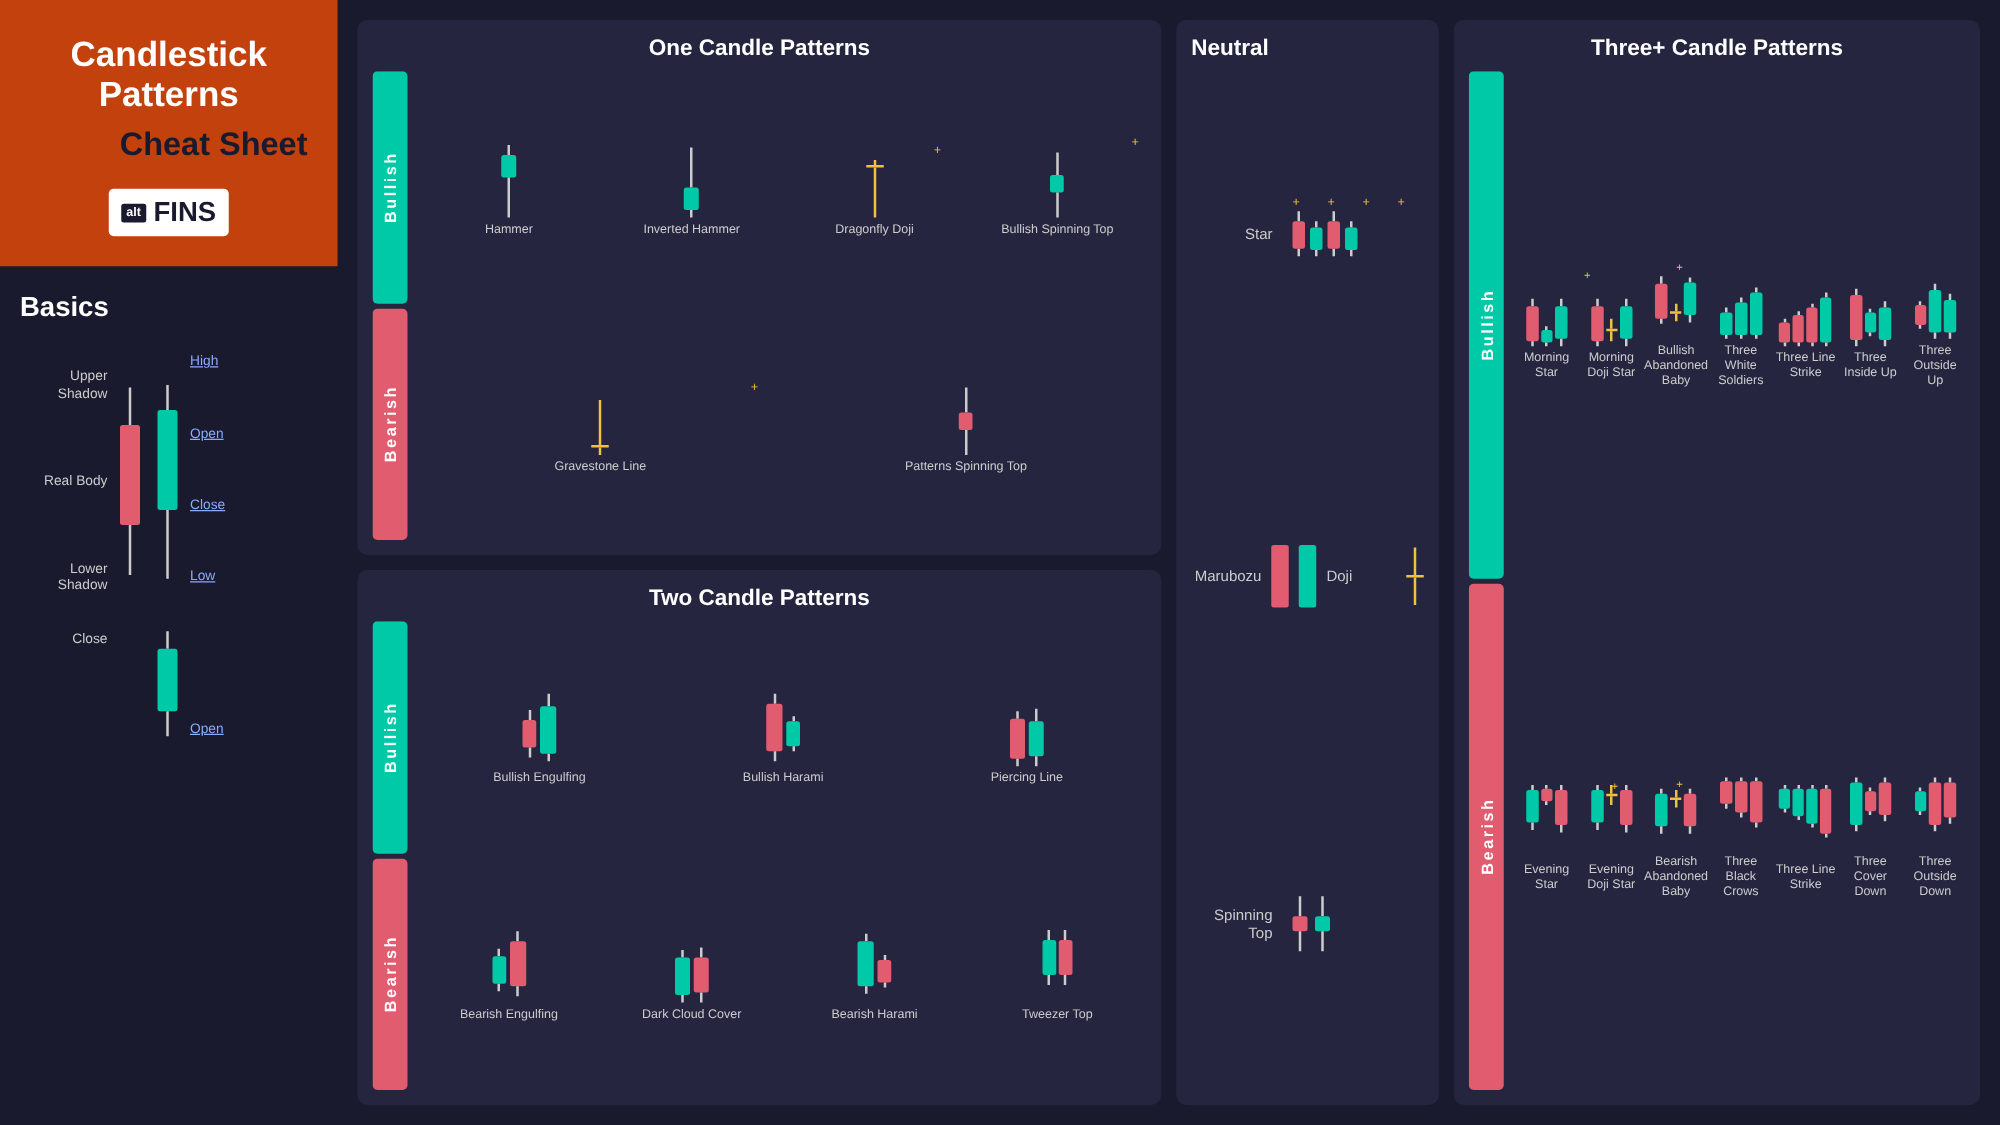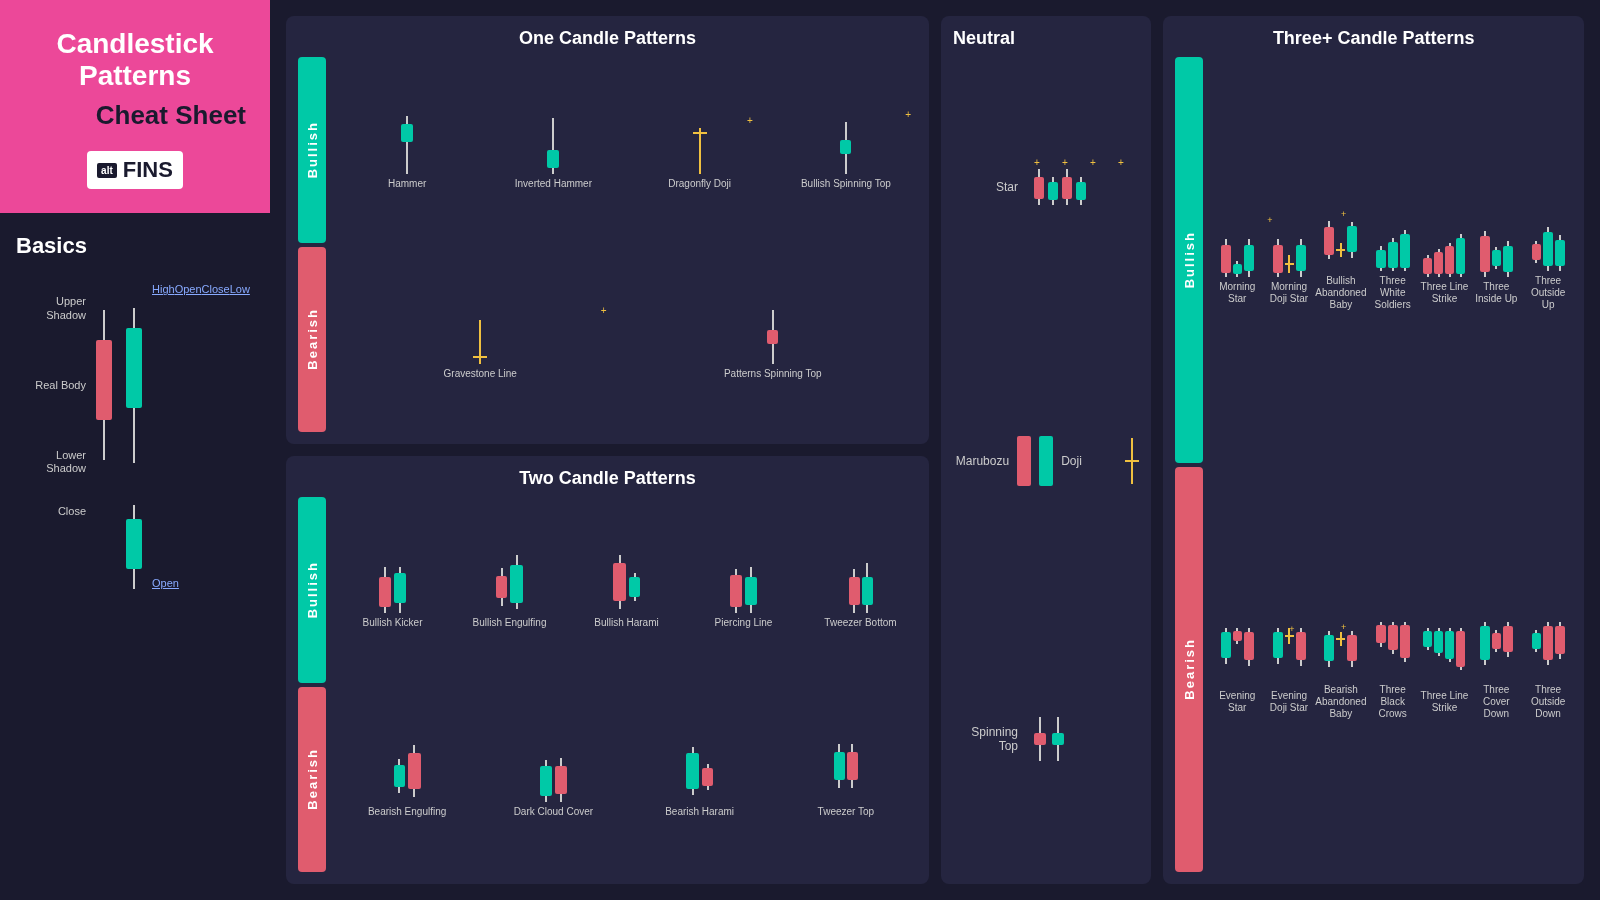--- a/index.html
+++ b/index.html
@@ -16,21 +16,21 @@
     .sidebar {
       width: 270px;
       min-width: 270px;
       background: #1a1a2e;
       display: flex;
       flex-direction: column;
       padding: 0;
     }
 
     .sidebar-header {
-      background: #ec4899;
+      background: #c2410c;
       padding: 28px 24px 24px 24px;
       flex-shrink: 0;
     }
 
     .sidebar-title {
       color: white;
       font-size: 28px;
       font-weight: 900;
       line-height: 1.15;
       text-align: center;
@@ -250,21 +250,21 @@
           <div style="width:2px;height:40px;background:#ccc;"></div>
         </div>
 
         <div style="display:flex;flex-direction:column;align-items:center;position:relative;height:220px;justify-content:center;">
           <div style="width:2px;height:20px;background:#ccc;"></div>
           <div style="width:16px;height:80px;background:#00c9a7;border-radius:2px;"></div>
           <div style="width:2px;height:55px;background:#ccc;"></div>
         </div>
       </div>
 
-      <div style="position:relative;height:220px;display:flex;flex-direction:row;justify-content:space-between;font-size:11px;color:#88aaff;text-decoration:underline;padding-top:8px;padding-bottom:28px;width:55px;">
+      <div style="position:relative;height:220px;display:flex;flex-direction:column;justify-content:space-between;font-size:11px;color:#88aaff;text-decoration:underline;padding-top:8px;padding-bottom:28px;width:55px;">
         <span>High</span>
         <span>Open</span>
         <span>Close</span>
         <span>Low</span>
       </div>
     </div>
 
     <div style="display:flex;gap:10px;align-items:flex-start;margin-top:10px;">
       <div style="width:70px;font-size:11px;color:#ccc;text-align:right;">
         <span>Close</span>
@@ -385,35 +385,20 @@
     <div class="section-title">Two Candle Patterns</div>
     <div class="section-body">
       <div class="section-sentiment-group">
 
         <div class="sentiment-section" style="flex:1;">
           <div class="sentiment-bar bullish-bar">
             <span class="sentiment-bar-text">Bullish</span>
           </div>
           <div class="patterns-row">
 
-            <div class="pattern-item">
-              <div class="candle-chart" style="height:62px;gap:3px;">
-                <div class="candle">
-                  <div style="width:2px;height:10px;background:#ccc;"></div>
-                  <div style="width:12px;height:30px;background:#e05c6e;border-radius:2px;"></div>
-                  <div style="width:2px;height:6px;background:#ccc;"></div>
-                </div>
-                <div class="candle">
-                  <div style="width:2px;height:6px;background:#ccc;"></div>
-                  <div style="width:12px;height:30px;background:#00c9a7;border-radius:2px;"></div>
-                  <div style="width:2px;height:10px;background:#ccc;"></div>
-                </div>
-              </div>
-              <div class="pattern-name">Bullish Kicker</div>
-            </div>
 
             <div class="pattern-item">
               <div class="candle-chart" style="height:62px;gap:3px;align-items:center;">
                 <div class="candle" style="margin-top:10px;">
                   <div style="width:2px;height:8px;background:#ccc;"></div>
                   <div style="width:11px;height:22px;background:#e05c6e;border-radius:2px;"></div>
                   <div style="width:2px;height:8px;background:#ccc;"></div>
                 </div>
                 <div class="candle">
                   <div style="width:2px;height:10px;background:#ccc;"></div>
@@ -449,35 +434,20 @@
                 </div>
                 <div class="candle">
                   <div style="width:2px;height:10px;background:#ccc;"></div>
                   <div style="width:12px;height:28px;background:#00c9a7;border-radius:2px;"></div>
                   <div style="width:2px;height:8px;background:#ccc;"></div>
                 </div>
               </div>
               <div class="pattern-name">Piercing Line</div>
             </div>
 
-            <div class="pattern-item">
-              <div class="candle-chart" style="height:62px;gap:2px;align-items:flex-end;">
-                <div class="candle">
-                  <div style="width:2px;height:8px;background:#ccc;"></div>
-                  <div style="width:11px;height:28px;background:#e05c6e;border-radius:2px;"></div>
-                  <div style="width:2px;height:8px;background:#ccc;"></div>
-                </div>
-                <div class="candle">
-                  <div style="width:2px;height:14px;background:#ccc;"></div>
-                  <div style="width:11px;height:28px;background:#00c9a7;border-radius:2px;"></div>
-                  <div style="width:2px;height:8px;background:#ccc;"></div>
-                </div>
-              </div>
-              <div class="pattern-name">Tweezer Bottom</div>
-            </div>
           </div>
         </div>
 
         <div class="sentiment-section" style="flex:1;">
           <div class="sentiment-bar bearish-bar">
             <span class="sentiment-bar-text">Bearish</span>
           </div>
           <div class="patterns-row">
 
 

